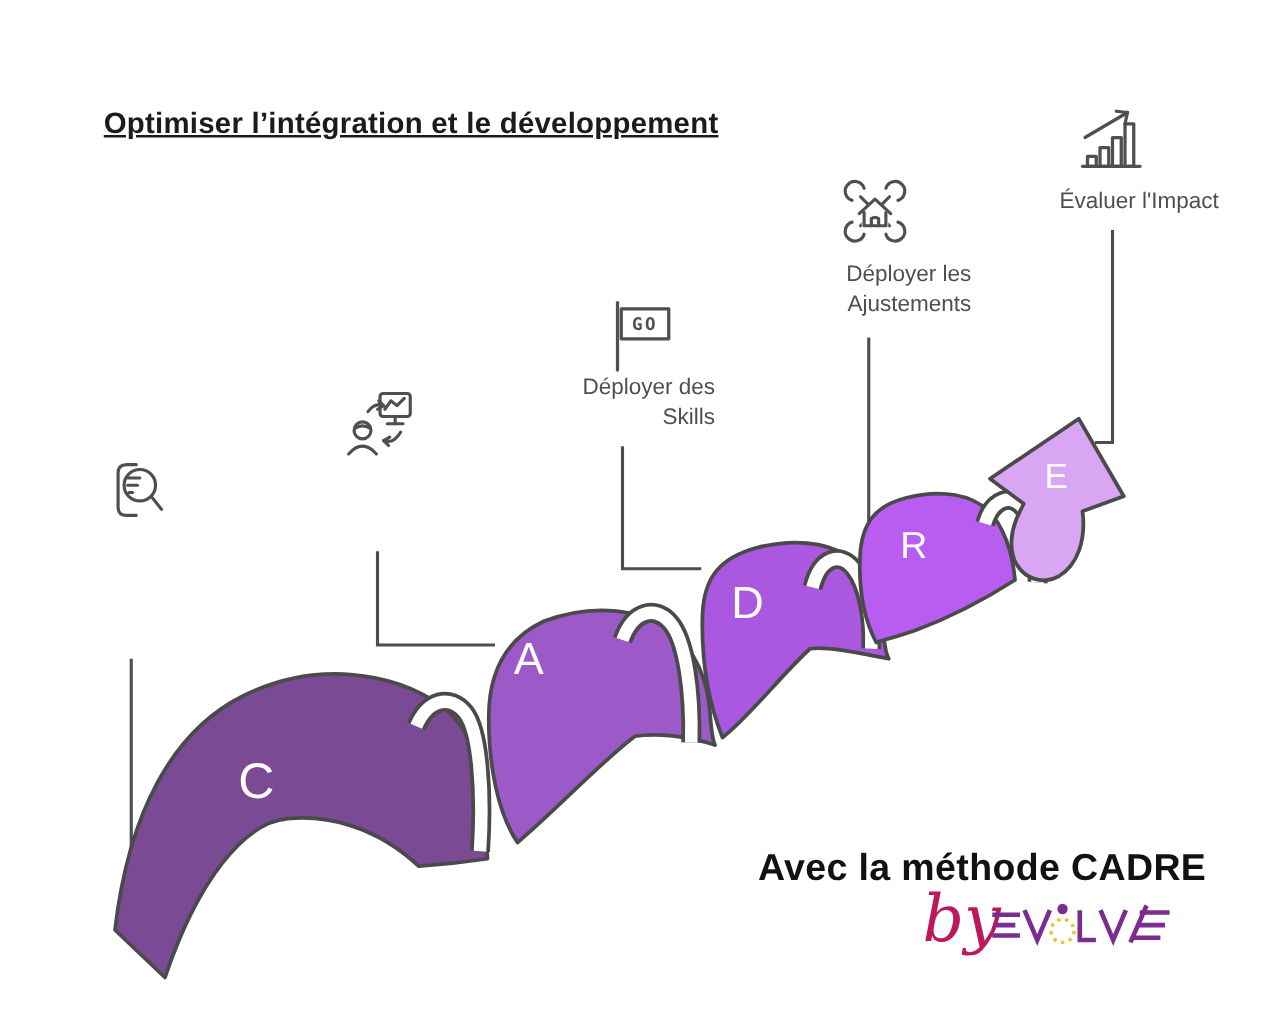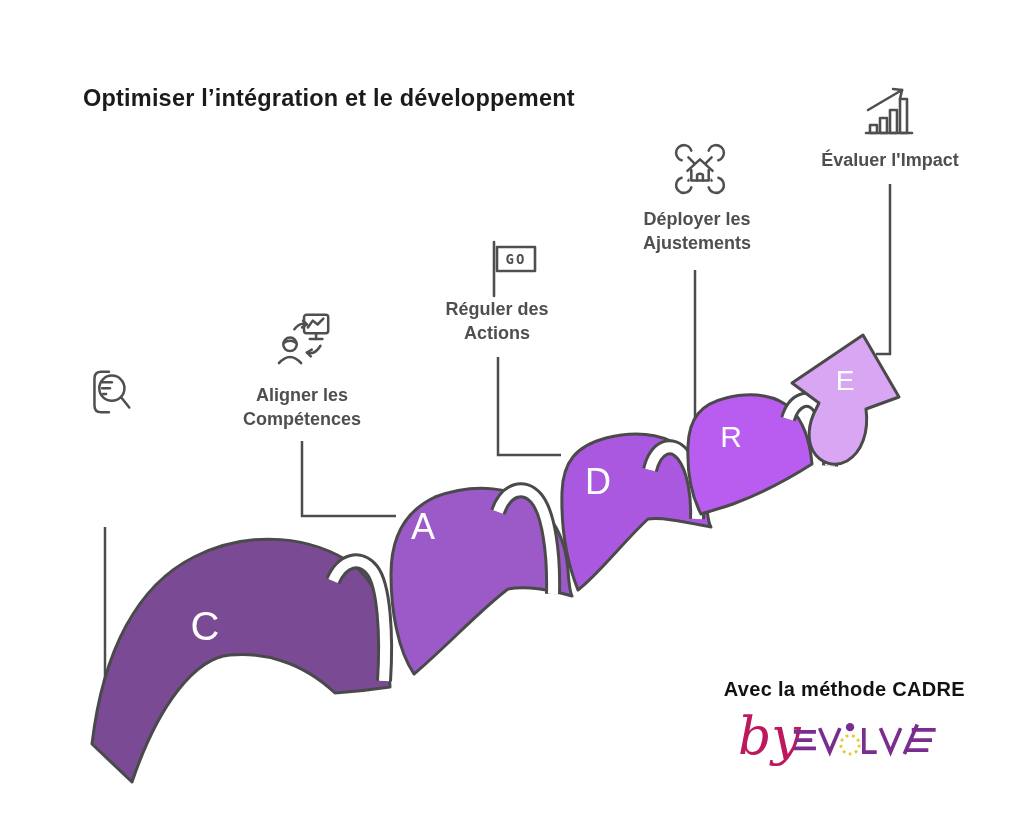--- a/index.html
+++ b/index.html
@@ -1,27 +1,27 @@
 <!DOCTYPE html>
 <html><head>
 <meta charset="utf-8">
 <style>
   html,body{margin:0;padding:0;background:#fff;}
   #stage{position:relative;width:1024px;height:819px;background:#fff;overflow:hidden;
          font-family:"Liberation Sans",sans-serif;}
   #ribbon-svg{position:absolute;left:0;top:0;}
   .title{position:absolute;left:83px;top:80px;width:640px;
-         font-size:23.5px;font-weight:700;color:#1b1b1b;line-height:36px;letter-spacing:.2px;}
-  .step-label{position:absolute;font-size:18px;font-weight:700;color:#4f4f4f;
-              text-align:center;line-height:1.32;}
+         font-size:23.5px;font-weight:700;color:#1b1b1b;line-height:36px;letter-spacing:.2px;text-decoration:underline;}
+  .step-label{position:absolute;font-size:18px;font-weight:400;color:#4f4f4f;
+              text-align:right;line-height:1.32;}
   .step-icon{position:absolute;}
   .ribbon-letter{position:absolute;transform:translate(-50%,-50%);color:#fff;
                  font-weight:400;font-family:"Liberation Sans",sans-serif;}
   .method-text{position:absolute;left:600px;top:678px;width:365px;text-align:right;
-               font-size:20px;font-weight:700;color:#121212;letter-spacing:.3px;}
+               font-size:30px;font-weight:700;color:#121212;letter-spacing:.3px;}
   .by-script{position:absolute;left:738px;top:706px;font-family:"DejaVu Serif",serif;
              font-style:italic;font-size:52px;color:#be185d;}
   .brand{position:absolute;left:792px;top:714px;}
 </style>
 </head>
 <body>
 
 <div id="stage">
 
   <svg id="ribbon-svg" width="1024" height="819" viewBox="0 0 1024 819">
@@ -110,30 +110,29 @@
         <path d="M 35,30 H 48"></path>
       <circle cx="14.5" cy="35.5" r="7"></circle>
       <path d="M 8,34 Q 14.5,29.5 21,34"></path>
       <path d="M 3,55 Q 14.5,42 26,55"></path>
       <path d="M 19,20 Q 25,12 32,15"></path>
         <path d="M 28,11 L 32,15 L 27,18"></path>
       <path d="M 46,37 Q 40,47 32,44"></path>
         <path d="M 36,48 L 32,44 L 37,41"></path>
     </svg>
   </div>
-  <div class="step-label" style="left:227px;top:384px;width:150px;">Aligner les Compétences</div>
 
   <div class="step-icon" style="left:486px;top:238px;text-align:center;">
     <svg width="56" height="62" viewBox="0 0 56 62" fill="none" stroke="#4f4f4f" stroke-width="2.6" stroke-linecap="round" stroke-linejoin="round">
       <path d="M 8,4 V 58"></path>
       <rect x="11" y="9" width="38" height="24"></rect>
       <text x="30" y="26" text-anchor="middle" stroke="none" fill="#4f4f4f" style="font:700 14px 'DejaVu Sans Mono',monospace;letter-spacing:2px;">GO</text>
     </svg>
   </div>
-  <div class="step-label" style="left:422px;top:298px;width:150px;">Réguler des Actions</div>
+  <div class="step-label" style="left:422px;top:298px;width:150px;">Déployer des Skills</div>
 
   <div class="step-icon" style="left:671px;top:140px;">
     <svg width="58" height="58" viewBox="0 0 60 60" fill="none" stroke="#4f4f4f" stroke-width="2.6" stroke-linecap="round" stroke-linejoin="round">
       <path d="M 21,11 A 8 8 0 1 0 11,21"></path>
       <path d="M 39,11 A 8 8 0 1 1 49,21"></path>
       <path d="M 11,39 A 8 8 0 1 0 21,49"></path>
       <path d="M 49,39 A 8 8 0 1 1 39,49"></path>
       <path d="M 18,18 L 25,25"></path>
         <path d="M 42,18 L 35,25"></path>
       <path d="M 18,42 L 25,35"></path>

